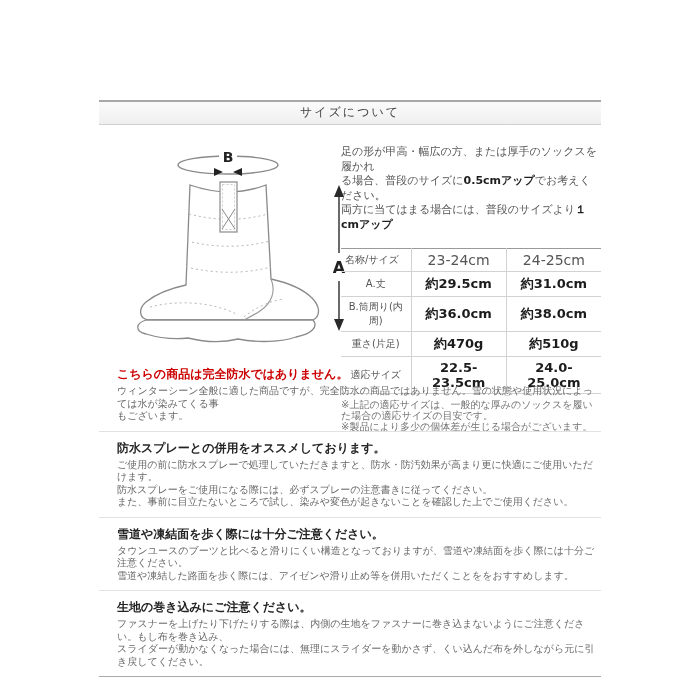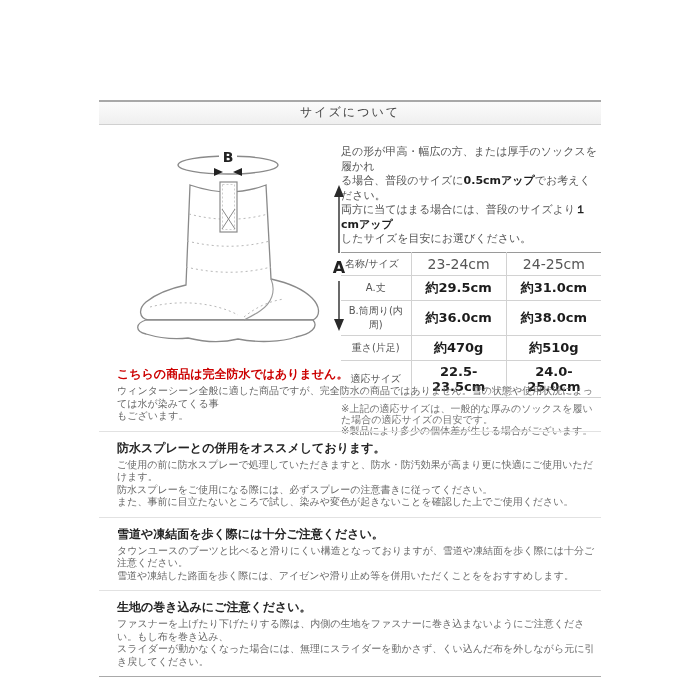--- a/index.html
+++ b/index.html
@@ -14,21 +14,21 @@
     background:linear-gradient(#fbfbfb,#efefef);
     border-top:2px solid #a8a8a8; border-bottom:1px solid #d0d0d0;font-family:Liberation Mono, monospace;
   }
   
   .size-wrap { position:absolute; left:99px; top:100px; width:502px; }
   .size-body { position:relative; height:232px; }
   .illustration { position:absolute; left:27px; top:14px; width:230px; height:210px; }
   .size-info { position:absolute; left:242px; top:20px; width:260px; }
   .advice { font-size:11px; line-height:14.5px; color:#555; }
   .advice b { color:#1d1d1d; }
-  table.sizes { width:100%; border-collapse:collapse; margin-top:5px; border-top:1px solid #9a9a9a; }
+  table.sizes { width:100%; border-collapse:collapse; margin-top:16px; border-top:1px solid #9a9a9a; }
   table.sizes th, table.sizes td { border-bottom:1px solid #d2d2d2; padding:3px 4px;text-align:center; }
   table.sizes .vline { border-left:1px solid #d2d2d2; }
   table.sizes th { font-weight:normal; color:#555; font-size:14px; text-align:center; }
   table.sizes th.lbl { text-align:left; font-size:10px; }
   td.lbl { font-size:10px; color:#555; text-align:left; }
   td.val { font-weight:bold; font-size:13px; color:#1c1c1c; text-align:center; }
   .footnotes { margin-top:5px; font-size:10px; line-height:11px; color:#737373; }
   
   .notice-wrap { position:absolute; left:99px; top:358px; width:502px; }
   .notice { padding:8px 0 8px 18px; border-bottom:1px solid #e2e2e2; }
@@ -81,21 +81,20 @@
         <polygon points="213,192 208,180 218,180" fill="#2a2a2a"></polygon>
         <text x="213" y="134" font-size="16" font-weight="bold" fill="#222" text-anchor="middle">A</text>
       </svg>
     </div>
 
     <div class="size-info">
       <div class="advice">
           <div><span>足の形が甲高・幅広の方、または厚手のソックスを履かれ</span></div>
           <div><span>る場合、普段のサイズに</span><b>0.5cmアップ</b><span>でお考えください。</span></div>
           <div><span>両方に当てはまる場合には、普段のサイズより</span><b>１cmアップ</b></div>
-          <div><span>したサイズを目安にお選びください。</span></div>
         </div>
       <table class="sizes">
         <thead>
             <tr>
               <th class="lbl">名称/サイズ</th>
               <th class="vline">23-24cm</th>
               <th class="vline">24-25cm</th>
             </tr>
           </thead>
         <tbody>

